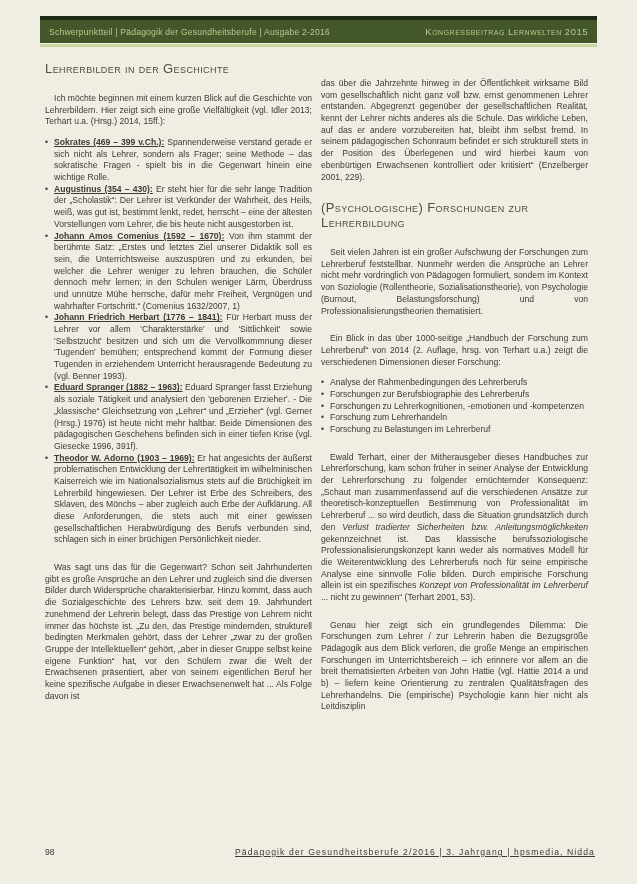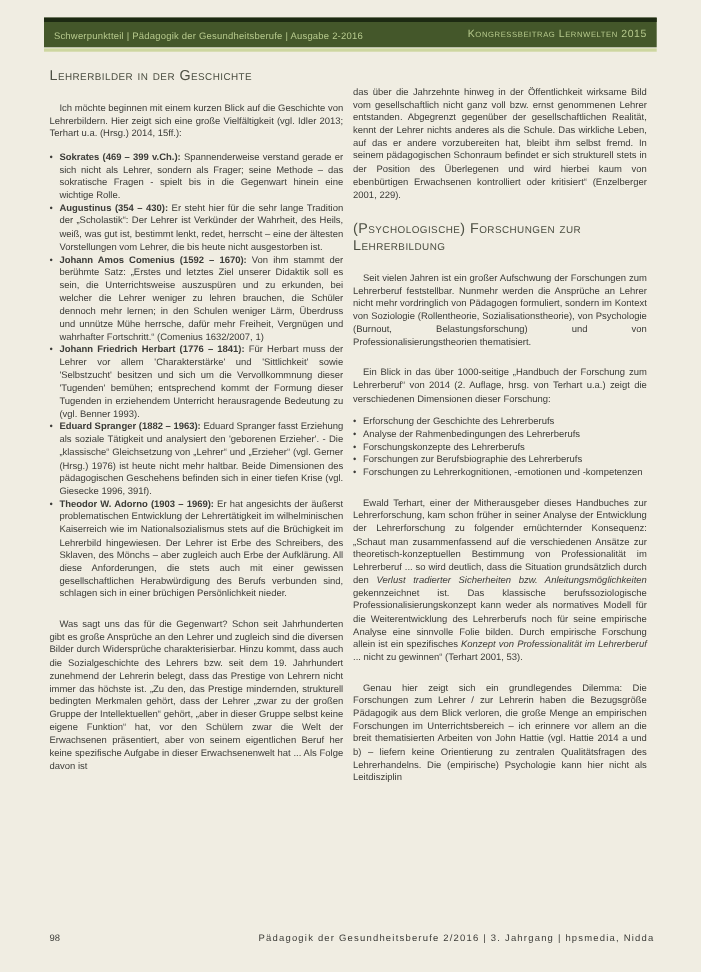--- a/index.html
+++ b/index.html
@@ -43,29 +43,29 @@
     text-align:left;
   }
   .section-heading.mid { margin-top:18px; }
 
   p { margin:16px 0 9px 0; text-indent:9px; }
   p.no-indent { text-indent:0; }
 
   ul.bullets { list-style:none; margin:0 0 9px 0; padding:0; }
   ul.bullets li { position:relative; padding-left:9px; margin:0; }
   ul.bullets li::before { content:"\2022"; position:absolute; left:0; top:0; }
-  ul.bullets li b { font-weight:bold; }
+  ul.bullets li b { font-weight:bold;text-decoration:underline; }
 
   
   .footer {
     position:absolute; left:45px; right:42px; bottom:27px;
     display:flex; justify-content:space-between; align-items:baseline;
     font-size:8.6px; color:#3b3b37;
   }
-  .footer .journal-line { letter-spacing:1.1px; }
+  .footer .journal-line { letter-spacing:1.1px;text-decoration:underline; }
 </style>
 </head>
 <body>
 
 <div class="page">
 
   <div class="topbar">
     <span class="left-label">Schwerpunktteil | Pädagogik der Gesundheitsberufe | Ausgabe 2-2016</span>
     <span class="right-label">Kongressbeitrag Lernwelten 2015</span>
   </div>
@@ -93,25 +93,25 @@
     <div class="col">
       <p class="no-indent">das über die Jahrzehnte hinweg in der Öffentlichkeit wirksame Bild vom gesellschaftlich nicht ganz voll bzw. ernst genommenen Lehrer entstanden. Abgegrenzt gegenüber der gesellschaftlichen Realität, kennt der Lehrer nichts anderes als die Schule. Das wirkliche Leben, auf das er andere vorzubereiten hat, bleibt ihm selbst fremd. In seinem pädagogischen Schonraum befindet er sich strukturell stets in der Position des Überlegenen und wird hierbei kaum von ebenbürtigen Erwachsenen kontrolliert oder kritisiert“ (Enzelberger 2001, 229).</p>
 
       <h2 class="section-heading mid">(Psychologische) Forschungen zur Lehrerbildung</h2>
 
       <p>Seit vielen Jahren ist ein großer Aufschwung der Forschungen zum Lehrerberuf feststellbar. Nunmehr werden die Ansprüche an Lehrer nicht mehr vordringlich von Pädagogen formuliert, sondern im Kontext von Soziologie (Rollentheorie, Sozialisationstheorie), von Psychologie (Burnout, Belastungsforschung) und von Professionalisierungstheorien thematisiert.</p>
 
       <p>Ein Blick in das über 1000-seitige „Handbuch der Forschung zum Lehrerberuf“ von 2014 (2. Auflage, hrsg. von Terhart u.a.) zeigt die verschiedenen Dimensionen dieser Forschung:</p>
 
       <ul class="bullets">
-        <li>Erforschung der Geschichte des Lehrerberufs</li>
         <li>Analyse der Rahmenbedingungen des Lehrerberufs</li>
-        <li>Forschungskonzepte des Lehrerberufs</li>
         <li>Forschungen zur Berufsbiographie des Lehrerberufs</li>
         <li>Forschungen zu Lehrerkognitionen, -emotionen und -kompetenzen</li>
+        <li>Forschung zum Lehrerhandeln</li>
+        <li>Forschung zu Belastungen im Lehrerberuf</li>
       </ul>
 
       <p><span>Ewald Terhart, einer der Mitherausgeber dieses Handbuches zur Lehrerforschung, kam schon früher in seiner Analyse der Entwicklung der Lehrerforschung zu folgender ernüchternder Konsequenz: „Schaut man zusammenfassend auf die verschiedenen Ansätze zur theoretisch-konzeptuellen Bestimmung von Professionalität im Lehrerberuf ... so wird deutlich, dass die Situation grundsätzlich durch den </span><i>Verlust tradierter Sicherheiten bzw. Anleitungsmöglichkeiten</i><span> gekennzeichnet ist. Das klassische berufssoziologische Professionalisierungskonzept kann weder als normatives Modell für die Weiterentwicklung des Lehrerberufs noch für seine empirische Analyse eine sinnvolle Folie bilden. Durch empirische Forschung allein ist ein spezifisches </span><i>Konzept von Professionalität im Lehrerberuf</i><span> ... nicht zu gewinnen“ (Terhart 2001, 53).</span></p>
 
       <p>Genau hier zeigt sich ein grundlegendes Dilemma: Die Forschungen zum Lehrer / zur Lehrerin haben die Bezugsgröße Pädagogik aus dem Blick verloren, die große Menge an empirischen Forschungen im Unterrichtsbereich – ich erinnere vor allem an die breit thematisierten Arbeiten von John Hattie (vgl. Hattie 2014 a und b) – liefern keine Orientierung zu zentralen Qualitätsfragen des Lehrerhandelns. Die (empirische) Psychologie kann hier nicht als Leitdisziplin</p>
     </div>
 
   </div>
 
   <div class="footer">

